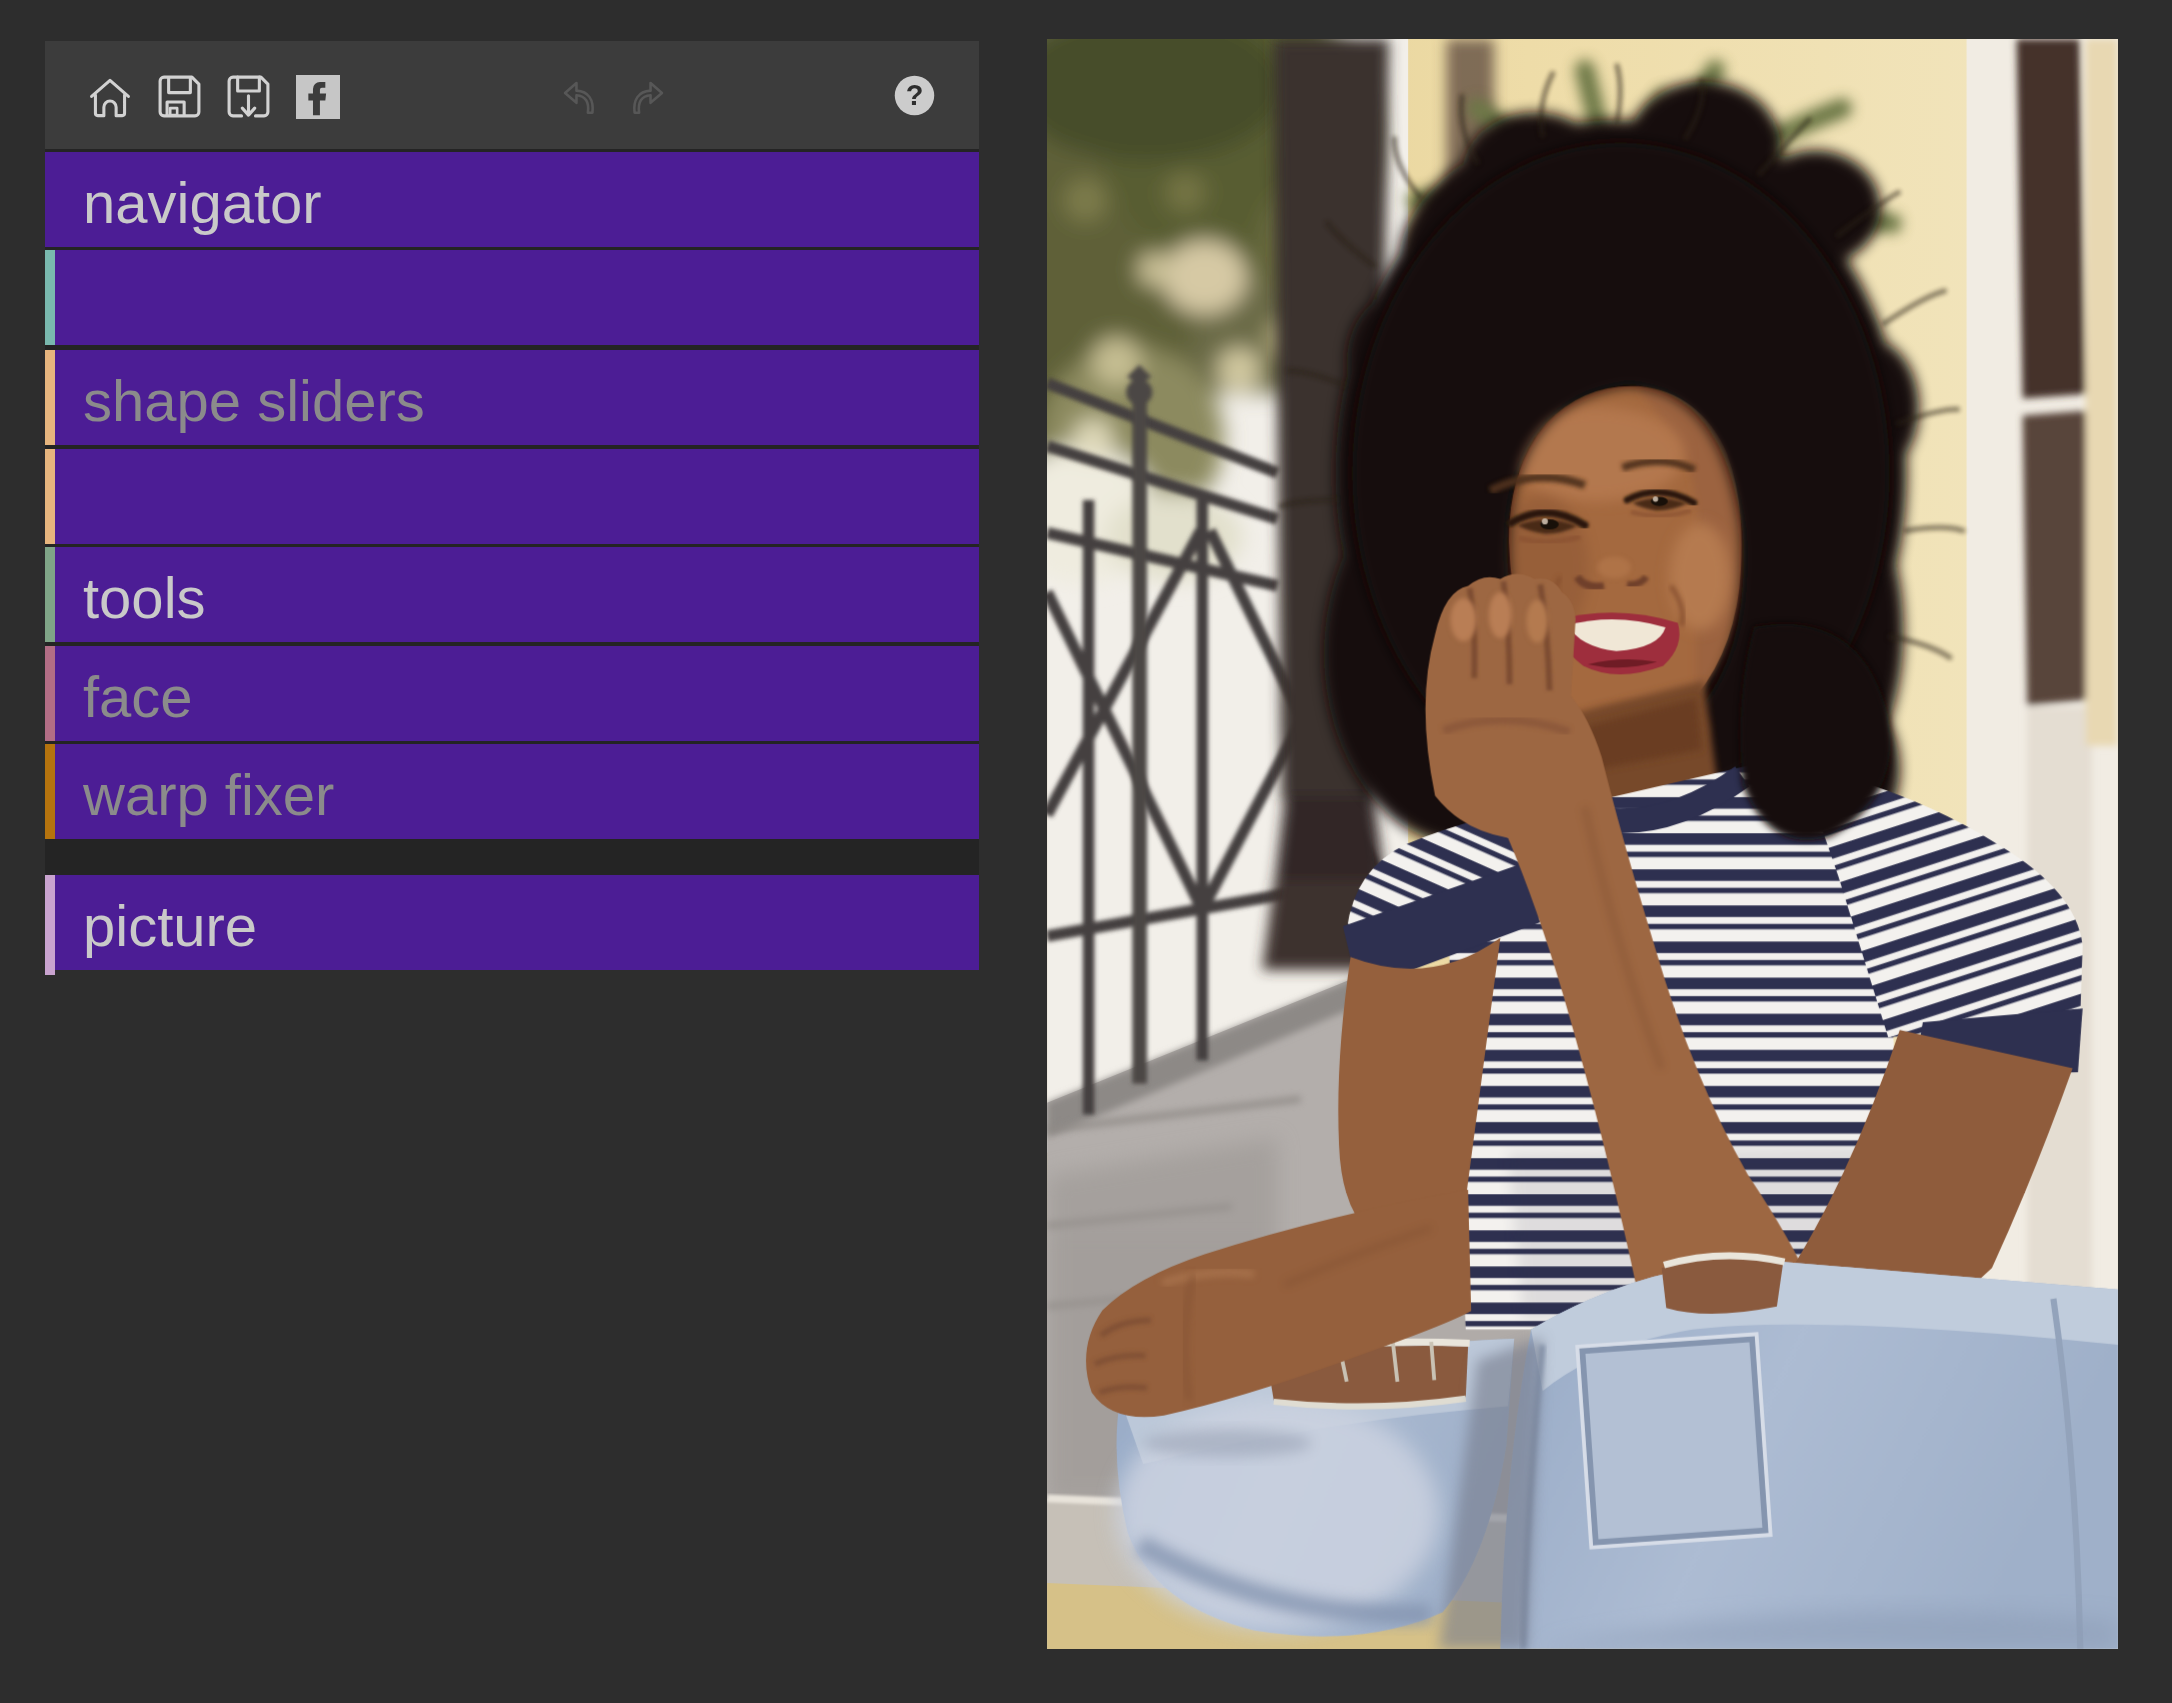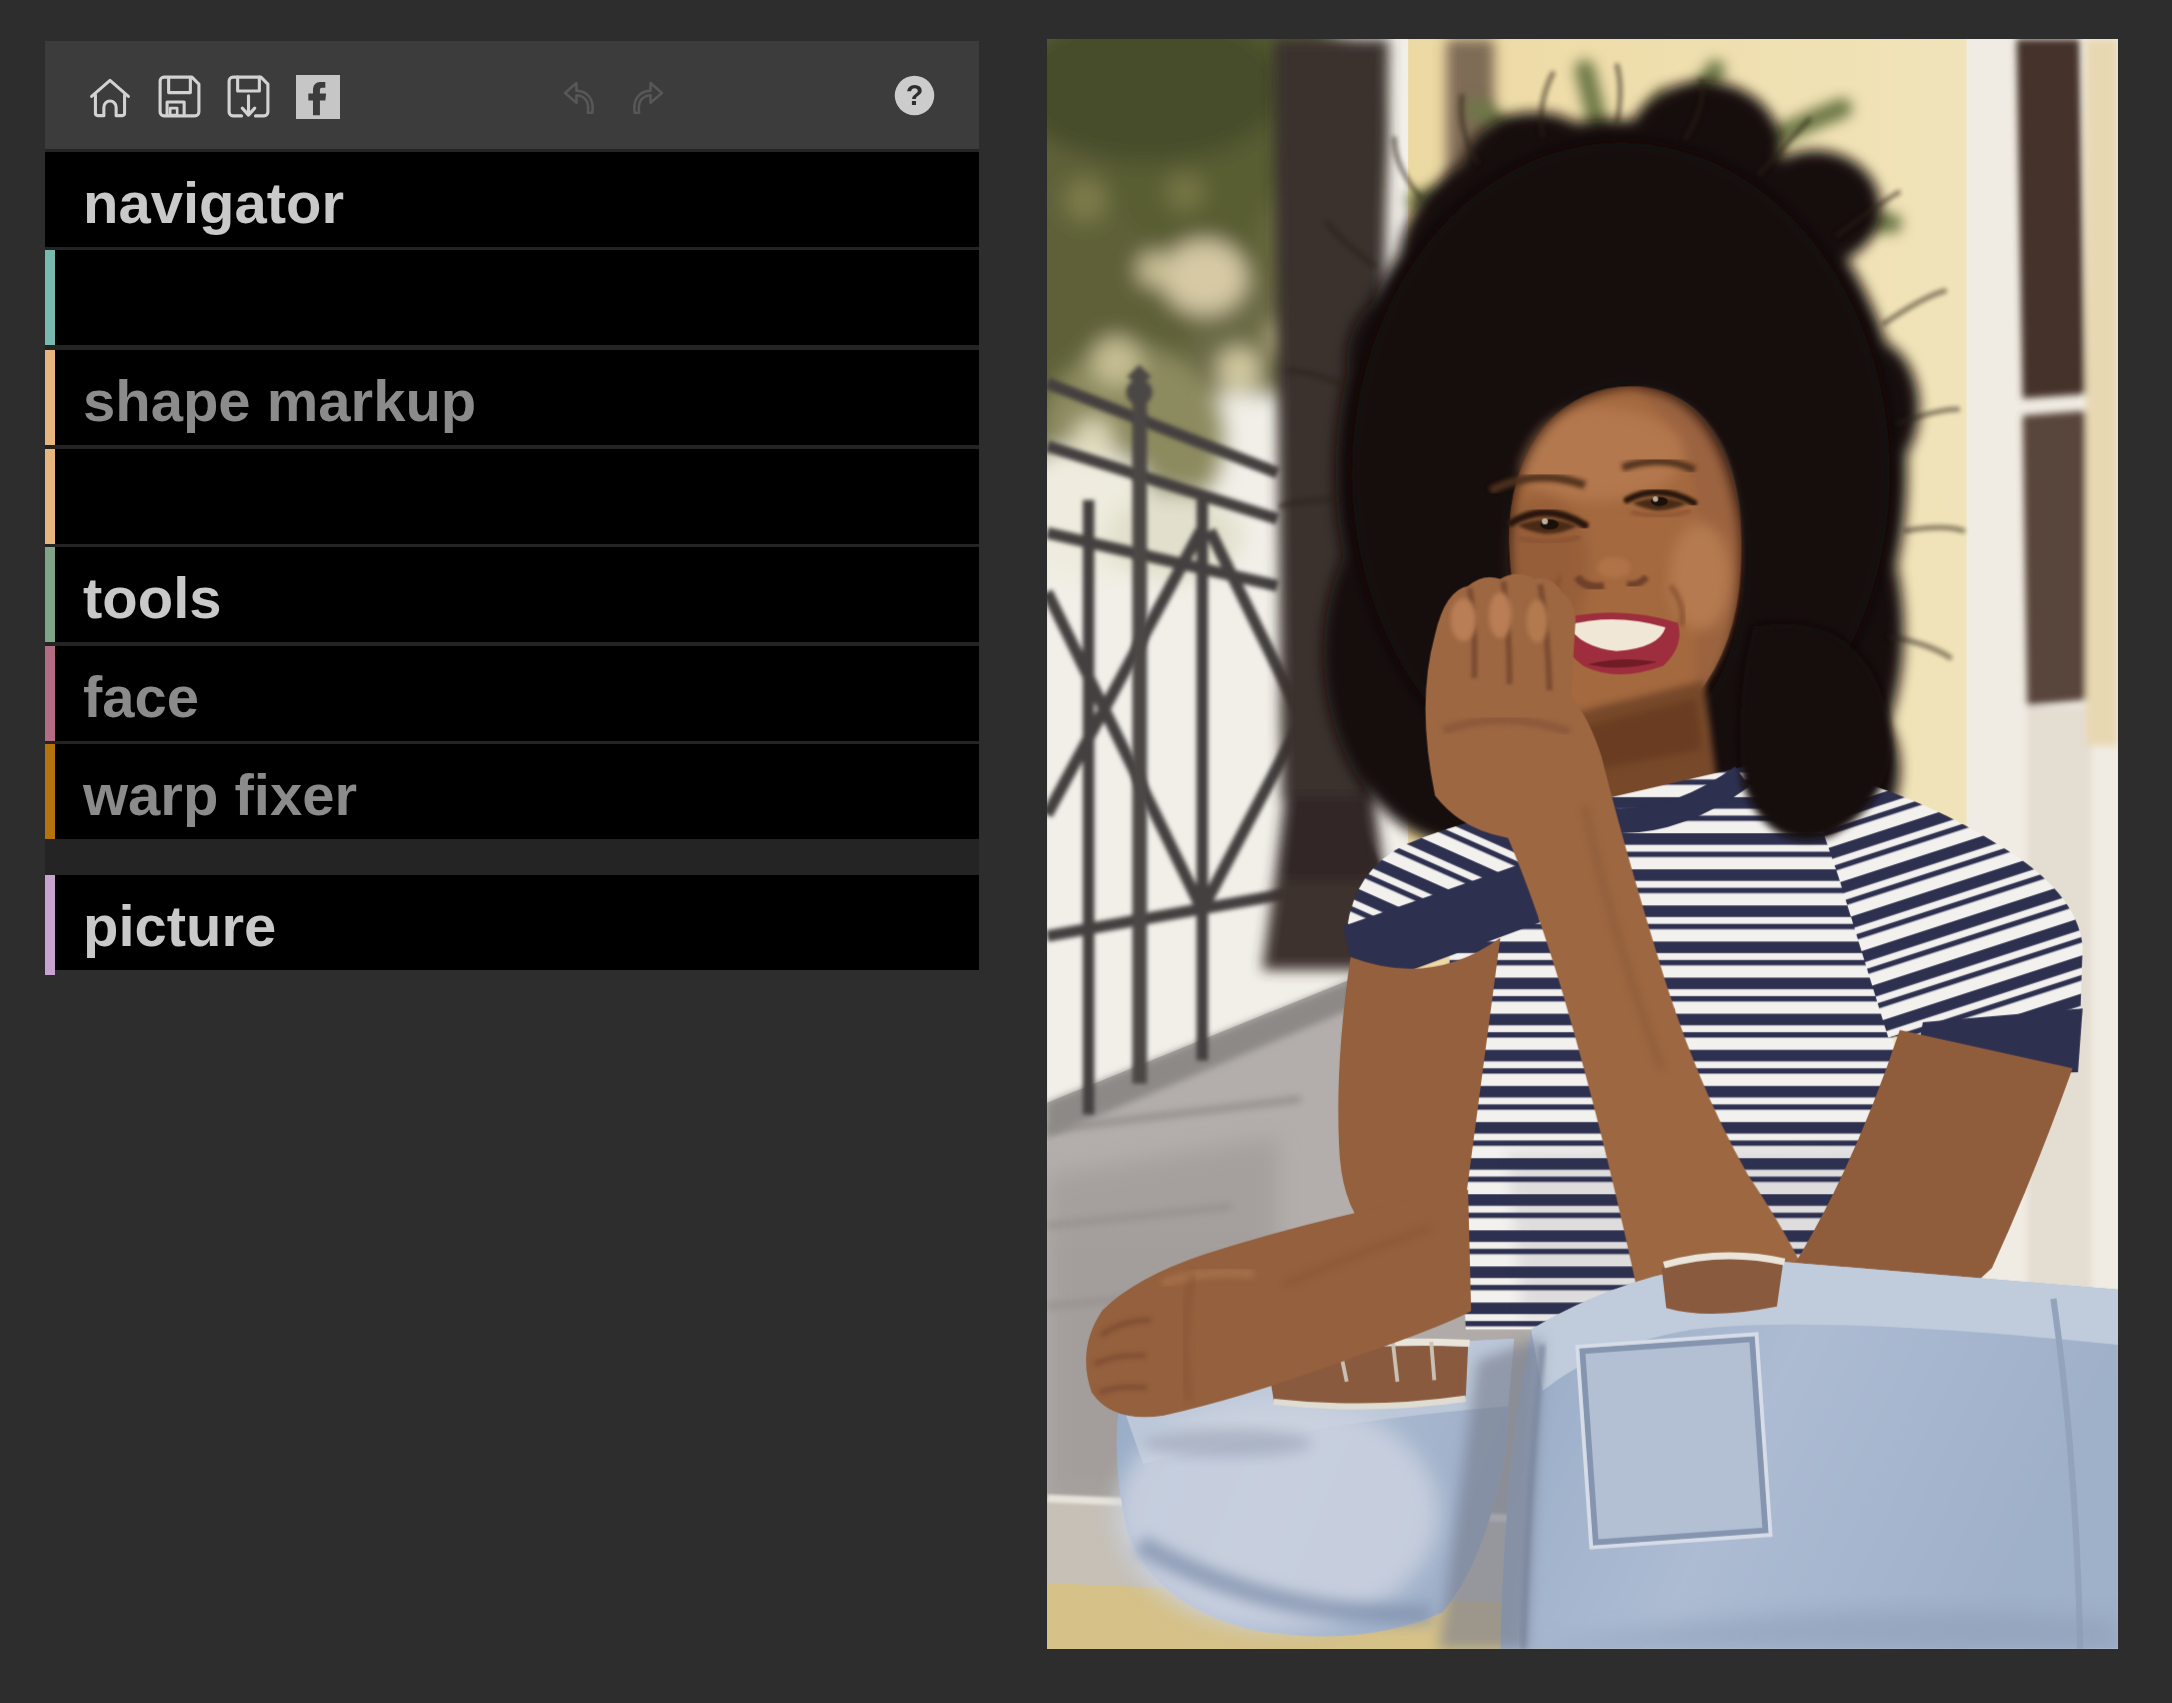--- a/index.html
+++ b/index.html
@@ -1,18 +1,18 @@
 <!DOCTYPE html>
 <html style="font-size:12.3px"><head>
 <meta charset="utf-8">
 <style>
 html,body{margin:0;padding:0;}
 body{width:2172px;height:1703px;background:#2d2d2d;font-family:"Liberation Sans",sans-serif;position:relative;overflow:hidden;}
 #toolbar{position:absolute;left:45px;top:41px;width:934px;height:108px;background:#3c3c3c;}
-.row{position:absolute;left:45px;width:934px;height:95px;background:#000000;font-weight:bold;}
+.row{position:absolute;left:45px;width:934px;height:95px;background:#4c1d95;}
 .row .strip{position:absolute;left:0;top:0;width:10px;height:95px;}
 .row .lbl{position:absolute;left:38px;top:0;height:95px;line-height:101px;font-size:58px;color:#c9c9c9;}
 .row .dim{color:#8b8b8b;}
 #photo{position:absolute;left:1047px;top:39px;}
 .ticon{position:absolute;}
 </style>
 </head>
 <body>
 <div style="position:absolute;left:45px;top:41px;width:934px;height:897px;background:#242424;"></div>
 <div id="toolbar">
@@ -48,21 +48,21 @@
 </div>
 
 <div class="row" style="top:152px">
     <span class="lbl">navigator</span>
   </div>
 <div class="row" style="top:250px">
     <span class="strip" style="background:#79b8ae"></span>
   </div>
 <div class="row" style="top:350px">
     <span class="strip" style="background:#e7b57e"></span>
-    <span class="lbl dim">shape markup</span>
+    <span class="lbl dim">shape sliders</span>
   </div>
 <div class="row" style="top:449px">
     <span class="strip" style="background:#e7b57e"></span>
   </div>
 <div class="row" style="top:547px">
     <span class="strip" style="background:#7fa487"></span>
     <span class="lbl">tools</span>
   </div>
 <div class="row" style="top:646px">
     <span class="strip" style="background:#b26d85"></span>

